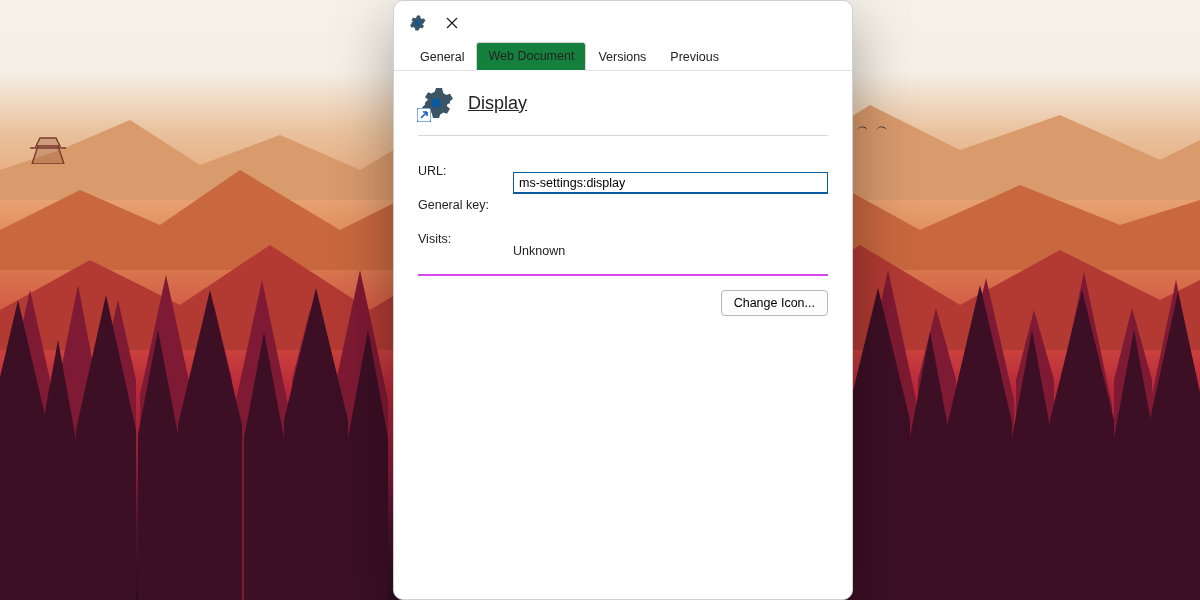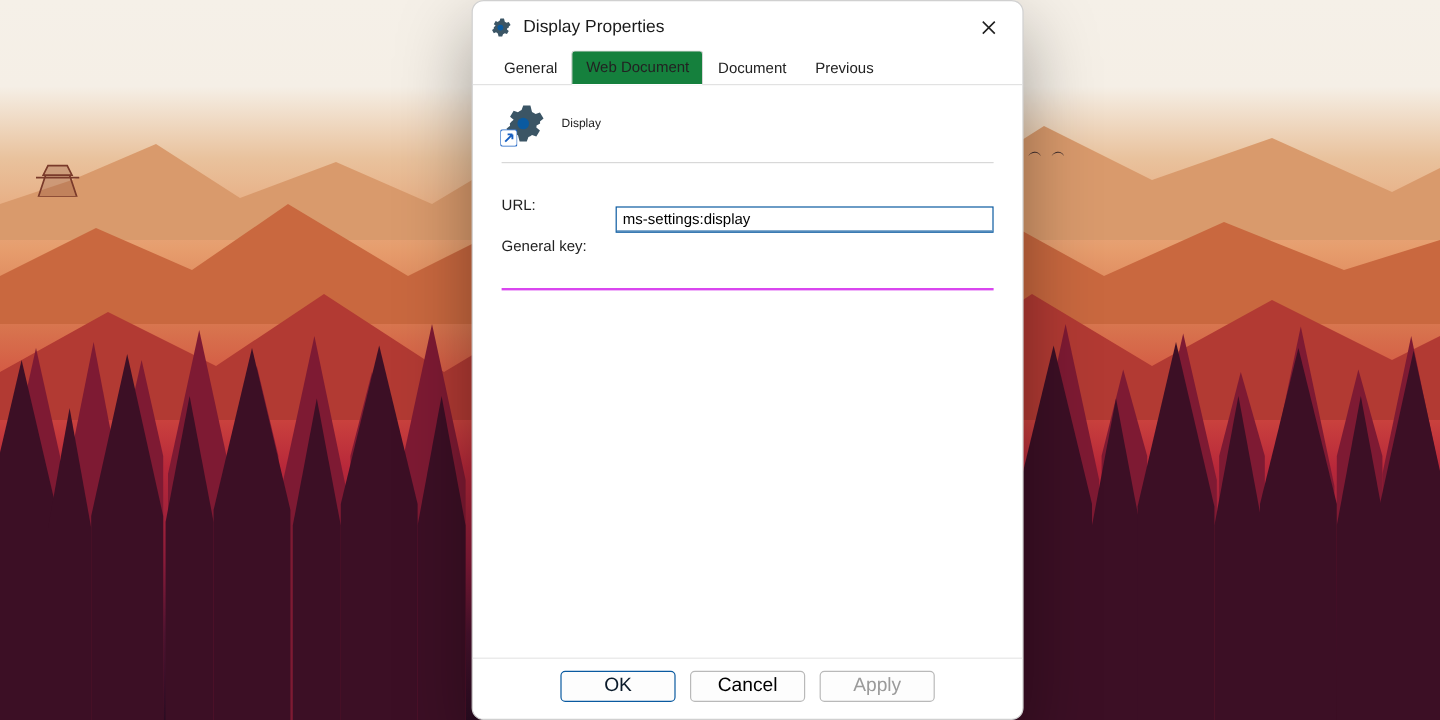--- a/index.html
+++ b/index.html
@@ -68,21 +68,21 @@
     border-radius: 3px 3px 0 0;
   }
 
   .body {
     flex:1; padding: 14px 24px 6px 24px;
     font-size: 12.5px; color:#222;
     display:flex; flex-direction:column;
   }
   .target-row { display:flex; align-items:center; gap:14px; padding-bottom:14px; border-bottom:1px solid #d8d8d8;}
   .target-icon { width:36px; height:36px; position:relative; }
-  .target-name { font-size:10px; }
+  .target-name { font-size:18px;text-decoration:underline; }
 
   .form { padding-top: 18px; border-bottom:2px solid #d946ef; padding-bottom:18px;}
   .row { display:flex; align-items:center; height:34px; }
   .row label { width:95px; }
   .row .val { flex:1;margin-top:24px; }
   .row input.txt {
     width:100%; height:22px; padding:1px 5px;
     border:1px solid #8a8a8a; font: inherit; background:#fff;
   }
   .row input.txt.focus { border-color:#0a5aa0; box-shadow: inset 0 -1px 0 #0a5aa0; }
@@ -182,32 +182,31 @@
   </div>
 
   <div class="dialog">
     <div class="titlebar">
       <span class="title-icon">
         <svg class="gear" width="18" height="18" viewBox="0 0 24 24">
           <path fill="#3b5565" d="M12 8a4 4 0 100 8 4 4 0 000-8zm9.4 4a7.6 7.6 0 00-.1-1.2l2-1.6-2-3.4-2.4.9a7.7 7.7 0 00-2-1.2L16 2h-4l-.9 2.5a7.7 7.7 0 00-2 1.2l-2.4-.9-2 3.4 2 1.6A7.6 7.6 0 004.6 12c0 .4 0 .8.1 1.2l-2 1.6 2 3.4 2.4-.9c.6.5 1.3.9 2 1.2L10 22h4l.9-2.5c.7-.3 1.4-.7 2-1.2l2.4.9 2-3.4-2-1.6c.1-.4.1-.8.1-1.2z"></path>
           <circle cx="12" cy="12" r="3.2" fill="#0a5aa0"></circle>
         </svg>
       </span>
-      <span class="title-text">Display Properties</span>
       <div class="close" title="Close">
         <svg width="12" height="12" viewBox="0 0 12 12">
           <path d="M1 1 L11 11 M11 1 L1 11" stroke="currentColor" stroke-width="1.3"></path>
         </svg>
       </div>
     </div>
 
     <div class="tabs">
       <div class="tab">General</div>
       <div class="tab active">Web Document</div>
-      <div class="tab">Document</div>
+      <div class="tab">Versions</div>
       <div class="tab">Previous</div>
     </div>
 
     <div class="body">
       <div class="target-row">
         <span class="target-icon">
           <svg class="gear" width="36" height="36" viewBox="0 0 24 24">
             <path fill="#3b5565" d="M12 8a4 4 0 100 8 4 4 0 000-8zm9.4 4a7.6 7.6 0 00-.1-1.2l2-1.6-2-3.4-2.4.9a7.7 7.7 0 00-2-1.2L16 2h-4l-.9 2.5a7.7 7.7 0 00-2 1.2l-2.4-.9-2 3.4 2 1.6A7.6 7.6 0 004.6 12c0 .4 0 .8.1 1.2l-2 1.6 2 3.4 2.4-.9c.6.5 1.3.9 2 1.2L10 22h4l.9-2.5c.7-.3 1.4-.7 2-1.2l2.4.9 2-3.4-2-1.6c.1-.4.1-.8.1-1.2z"></path>
             <circle cx="12" cy="12" r="3.2" fill="#0a5aa0"></circle>
           </svg>
@@ -222,26 +221,30 @@
       <div class="form">
         <div class="row">
           <label>URL:</label>
           <div class="val">
             <input class="txt focus" type="text" value="ms-settings:display" style="">
           </div>
         </div>
         <div class="row">
           <label>General key:</label>
         </div>
-      </div>
-
+        <div class="row">
+          <label>Visits:</label>
+          <div class="val">
+            <span>Unknown</span>
+          </div>
+        </div>
+      </div>
+
+      <div class="change-row">
+        <button class="btn">Change Icon...</button>
+      </div>
 
       <div class="spacer"></div>
     </div>
 
-    <div class="footer">
-      <button class="btn primary">OK</button>
-      <button class="btn">Cancel</button>
-      <button class="btn disabled" disabled="">Apply</button>
-    </div>
   </div>
 
 </div>
 
 </body></html>

